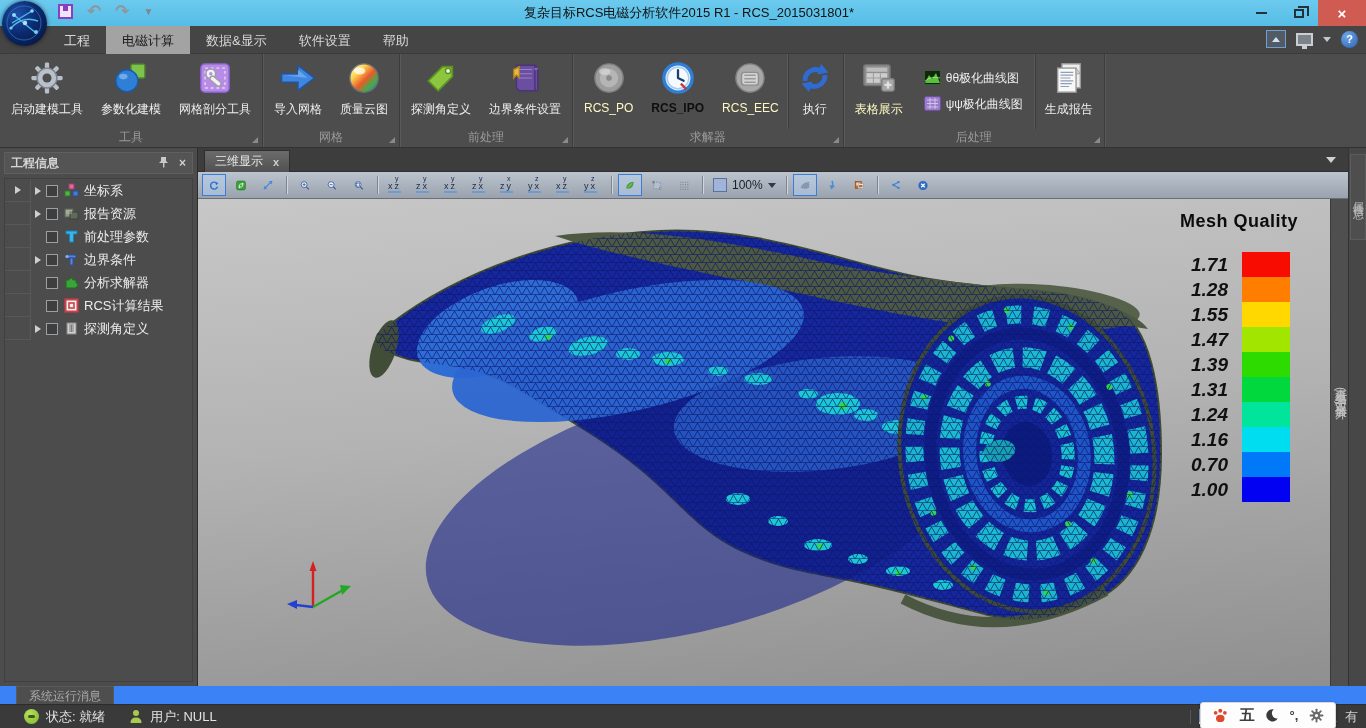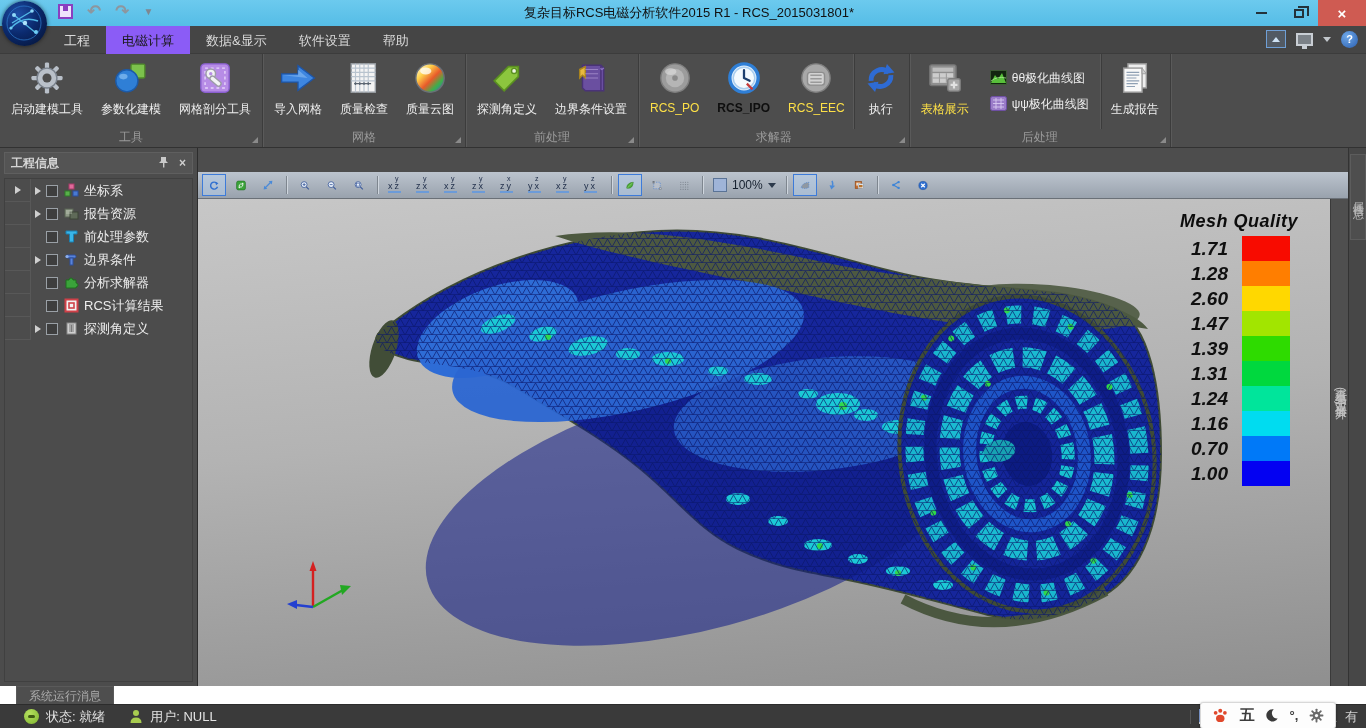--- a/index.html
+++ b/index.html
@@ -22,37 +22,37 @@
   .min-glyph{width:11px;height:2px;background:#23323a;}
   .restore-glyph{width:10px;height:9px;border:2px solid #23323a;position:relative;background:transparent;}
   .restore-glyph::before{content:"";position:absolute;left:2px;top:-5px;width:9px;height:8px;border:2px solid #23323a;border-bottom:none;border-left:none;}
   .close-btn{background:#cf5b52;width:48px;}
   .close-glyph{color:#fff;font-size:15px;font-weight:bold;line-height:15px;}
 
   
   .menubar{position:absolute;left:0;top:26px;width:1366px;height:28px;background:#454545;border-bottom:1px solid #3c3c3c;}
   .menu-tabs{position:absolute;left:48px;top:0;height:28px;display:flex;}
   .menu-tab{padding:6px 16px 0 16px;color:#d9d9d9;font-size:13px;height:32px;}
-  .menu-tab.active{background:#8b5cf6;color:#1a1a1a;}
+  .menu-tab.active{background:#a3a3a3;color:#1a1a1a;}
   .menu-right{position:absolute;right:8px;top:4px;display:flex;align-items:center;gap:10px;}
   .collapse-btn{width:20px;height:18px;border:1px solid #6f9fd6;background:rgba(130,170,215,.22);display:flex;align-items:center;justify-content:center;}
   .chev-up{width:0;height:0;border-left:4px solid transparent;border-right:4px solid transparent;border-bottom:5px solid #cfe2f4;}
   .monitor-ic{width:17px;height:13px;border:2px solid #c9ced4;background:#7c8288;position:relative;}
   .monitor-ic::after{content:"";position:absolute;left:4px;bottom:-5px;width:5px;height:3px;background:#c9ced4;}
   .dd-caret{width:0;height:0;border-left:4px solid transparent;border-right:4px solid transparent;border-top:5px solid #c2c7cc;}
   .help-ic{width:17px;height:17px;border-radius:50%;background:radial-gradient(circle at 35% 30%,#6fa8e8,#2a5fb0);color:#fff;font-size:11px;font-weight:bold;display:flex;align-items:center;justify-content:center;}
 
   
   .ribbon{position:absolute;left:0;top:54px;width:1366px;height:94px;background:#4d4d4d;border-bottom:1px solid #323232;display:flex;}
   .rgroup{display:flex;flex-direction:column;border-right:1px solid #3c3c3c;box-shadow:1px 0 0 #5a5a5a;padding:0 2px;}
   .rbody{flex:1;display:flex;align-items:stretch;}
   .rbtn{display:flex;flex-direction:column;align-items:center;justify-content:flex-start;padding:5px 9px 0;gap:4px;background:transparent;border:none;}
   .rbtn .ric{height:38px;display:flex;align-items:center;justify-content:center;}
   .rbtn .rlabel{font-size:12px;color:#ededed;white-space:nowrap;}
-  .rbtn.disabled .rlabel{color:#fde047;}
+  .rbtn.disabled .rlabel{color:#fef9c3;}
   .rbtn.emph .rlabel{color:#0e0e0e;font-weight:bold;}
   .rbtn.bl{border-left:1px solid #3c3c3c;box-shadow:-1px 0 0 #5a5a5a;}
   .glabel{height:18px;text-align:center;color:#9a9a9a;font-size:12px;position:relative;padding:0 14px;}
   .glabel::after{content:"";position:absolute;right:2px;bottom:4px;width:0;height:0;border-left:6px solid transparent;border-bottom:6px solid #8a8a8a;}
   .small-col{display:flex;flex-direction:column;justify-content:center;gap:6px;padding:0 6px;}
   .sbtn{display:flex;align-items:center;gap:5px;background:none;border:none;}
   .sbtn .rlabel{font-size:12px;color:#ededed;white-space:nowrap;}
 
   
   .left-panel{position:absolute;left:0;top:148px;width:198px;height:538px;background:#4c4c4c;border-right:1px solid #2d2d2d;}
@@ -90,27 +90,27 @@
   .viewport{position:absolute;left:0;top:51px;width:1132px;height:487px;background:linear-gradient(175deg,#c7c7c7 0%,#b3b3b3 45%,#8f8f8f 100%);overflow:hidden;}
   .right-strip{position:absolute;right:0;top:51px;width:18px;height:487px;background:#4f4f4f;border-left:1px solid #3a3a3a;}
   .vtext{position:absolute;left:1px;top:180px;writing-mode:vertical-rl;color:#c2c2c2;font-size:12px;letter-spacing:2px;}
 
   .far-right{position:absolute;left:1348px;top:148px;width:18px;height:556px;background:#474747;border-left:1px solid #333;}
   .fr-tab{position:absolute;left:1px;top:6px;width:16px;height:86px;border:1px solid #5c5c5c;background:#4e4e4e;display:flex;align-items:center;justify-content:center;}
   .fr-text{writing-mode:vertical-rl;color:#b9b9b9;font-size:11px;letter-spacing:2px;}
 
   
   .legend{position:absolute;right:32px;top:12px;}
-  .lg-title{text-align:center;color:#0c0c0c;font-size:18px;font-weight:bold;font-style:italic;margin-bottom:4px;letter-spacing:0.5px;}
+  .lg-title{text-align:center;color:#0c0c0c;font-size:18px;font-weight:bold;margin-bottom:20px;letter-spacing:0.5px;}
   .lg-row{display:flex;align-items:center;height:25px;}
   .lg-val{width:62px;text-align:right;padding-right:14px;color:#101010;font-size:19px;font-weight:bold;font-style:italic;line-height:25px;}
   .lg-sw{width:48px;height:25px;}
 
   
-  .msgrow{position:absolute;left:0;top:686px;width:1366px;height:18px;background:#ffffff;}
+  .msgrow{position:absolute;left:0;top:686px;width:1366px;height:18px;background:#3b82f6;}
   .msgtab{position:absolute;left:16px;top:0;height:18px;padding:1px 12px;border:1px solid #5a5a5a;border-bottom:none;background:#4e4e4e;color:#ababab;font-size:12px;}
   .statusbar{position:absolute;left:0;top:704px;width:1366px;height:24px;background:#3a3a3a;border-top:1px solid #2c2c2c;display:flex;align-items:center;color:#e3e3e3;font-size:13px;}
   .st-item{display:flex;align-items:center;gap:7px;margin-left:24px;}
   .st-dot{width:15px;height:15px;border-radius:50%;background:radial-gradient(circle at 35% 30%,#b5e05e,#7fb52f);position:relative;}
   .st-dot::after{content:"";position:absolute;left:4px;top:6px;width:7px;height:3px;background:#3f5a14;border-radius:2px;}
   .sb-right{margin-left:auto;display:flex;align-items:center;gap:8px;position:relative;height:24px;}
   .sb-sep{width:1px;height:14px;background:#565656;}
   .pane-ic{width:19px;height:15px;border:1px solid #7a8aa8;background:#e9edf2;position:relative;}
   .pane-ic .fillA{position:absolute;left:0;top:0;width:6px;height:13px;background:#88a6e0;}
   .pane-ic .fillB{position:absolute;left:0;top:0;width:9px;height:13px;background:#88a6e0;}
@@ -223,30 +223,20 @@
     <div class="rgroup">
       <div class="rbody">
         <button class="rbtn">
           <span class="ric">
             <svg width="36" height="30" viewBox="0 0 26 22">
                 <polygon points="1,8 13,8 13,2 25,11 13,20 13,14 1,14" fill="#3e86e0" stroke="#1d55a8"></polygon>
                 <polygon points="2,9 13,9 13,5 20,11" fill="#7db4ef" opacity=".7"></polygon>
               </svg>
           </span>
           <span class="rlabel">导入网格</span>
-        </button>
-        <button class="rbtn">
-          <span class="ric">
-            <svg width="32" height="34" viewBox="0 0 22 24">
-                <rect x="2" y="2" width="17" height="20" fill="#f4f4f4" stroke="#9aa0a6"></rect>
-                <path d="M5 2 V22 M8 2 V22 M11 2 V22 M14 2 V22 M2 5 H19 M2 8 H19 M2 11 H19 M2 14 H19" stroke="#b9c4cf" stroke-width=".8"></path>
-                <path d="M4 16 h12 M5 15 v2 M8 15 v2 M11 15 v2 M14 15 v2" stroke="#5a6470" stroke-width=".9"></path>
-              </svg>
-          </span>
-          <span class="rlabel">质量检查</span>
         </button>
         <button class="rbtn">
           <span class="ric">
             <svg width="34" height="34" viewBox="0 0 24 24">
                 <defs>
                   <linearGradient id="rb" x1="0" y1="0" x2="1" y2="1">
                     <stop offset="0" stop-color="#ffffff"></stop>
                     <stop offset=".3" stop-color="#ffd24a"></stop>
                     <stop offset=".55" stop-color="#e85a2a"></stop>
                     <stop offset=".75" stop-color="#3fae4a"></stop>
@@ -493,20 +483,27 @@
                 <path d="M7.5 4 v7" stroke="#7a7a7a" stroke-width="1"></path>
               </svg>
             </span>
           <span class="tlabel">探测角定义</span>
         </div>
       </div>
     </div>
   </div>
 
   <div class="doc">
+    <div class="tabstrip">
+      <div class="vtab">
+        <span>三维显示</span>
+        <span class="tx">x</span>
+      </div>
+      <span class="strip-caret"></span>
+    </div>
 
     <div class="vtoolbar">
       <button class="tbtn sel">
           <svg width="17" height="17" viewBox="0 0 17 17">
             <path d="M13.5 5 A6 6 0 1 0 14.5 10.5" stroke="#2f6fd0" stroke-width="2.4" fill="none"></path>
             <polygon points="10.5,2 16,4.5 12,8" fill="#2f6fd0"></polygon>
           </svg>
         </button>
       <button class="tbtn">
           <svg width="17" height="17" viewBox="0 0 17 17">
@@ -753,21 +750,21 @@
         <div class="lg-title">Mesh Quality</div>
         <div class="lg-row">
             <span class="lg-val">1.71</span>
             <span class="lg-sw" style="background: rgb(248, 11, 0);"></span>
           </div>
         <div class="lg-row">
             <span class="lg-val">1.28</span>
             <span class="lg-sw" style="background: rgb(255, 126, 0);"></span>
           </div>
         <div class="lg-row">
-            <span class="lg-val">2.60</span>
+            <span class="lg-val">1.55</span>
             <span class="lg-sw" style="background: rgb(255, 216, 0);"></span>
           </div>
         <div class="lg-row">
             <span class="lg-val">1.47</span>
             <span class="lg-sw" style="background: rgb(162, 229, 0);"></span>
           </div>
         <div class="lg-row">
             <span class="lg-val">1.39</span>
             <span class="lg-sw" style="background: rgb(46, 219, 0);"></span>
           </div>

